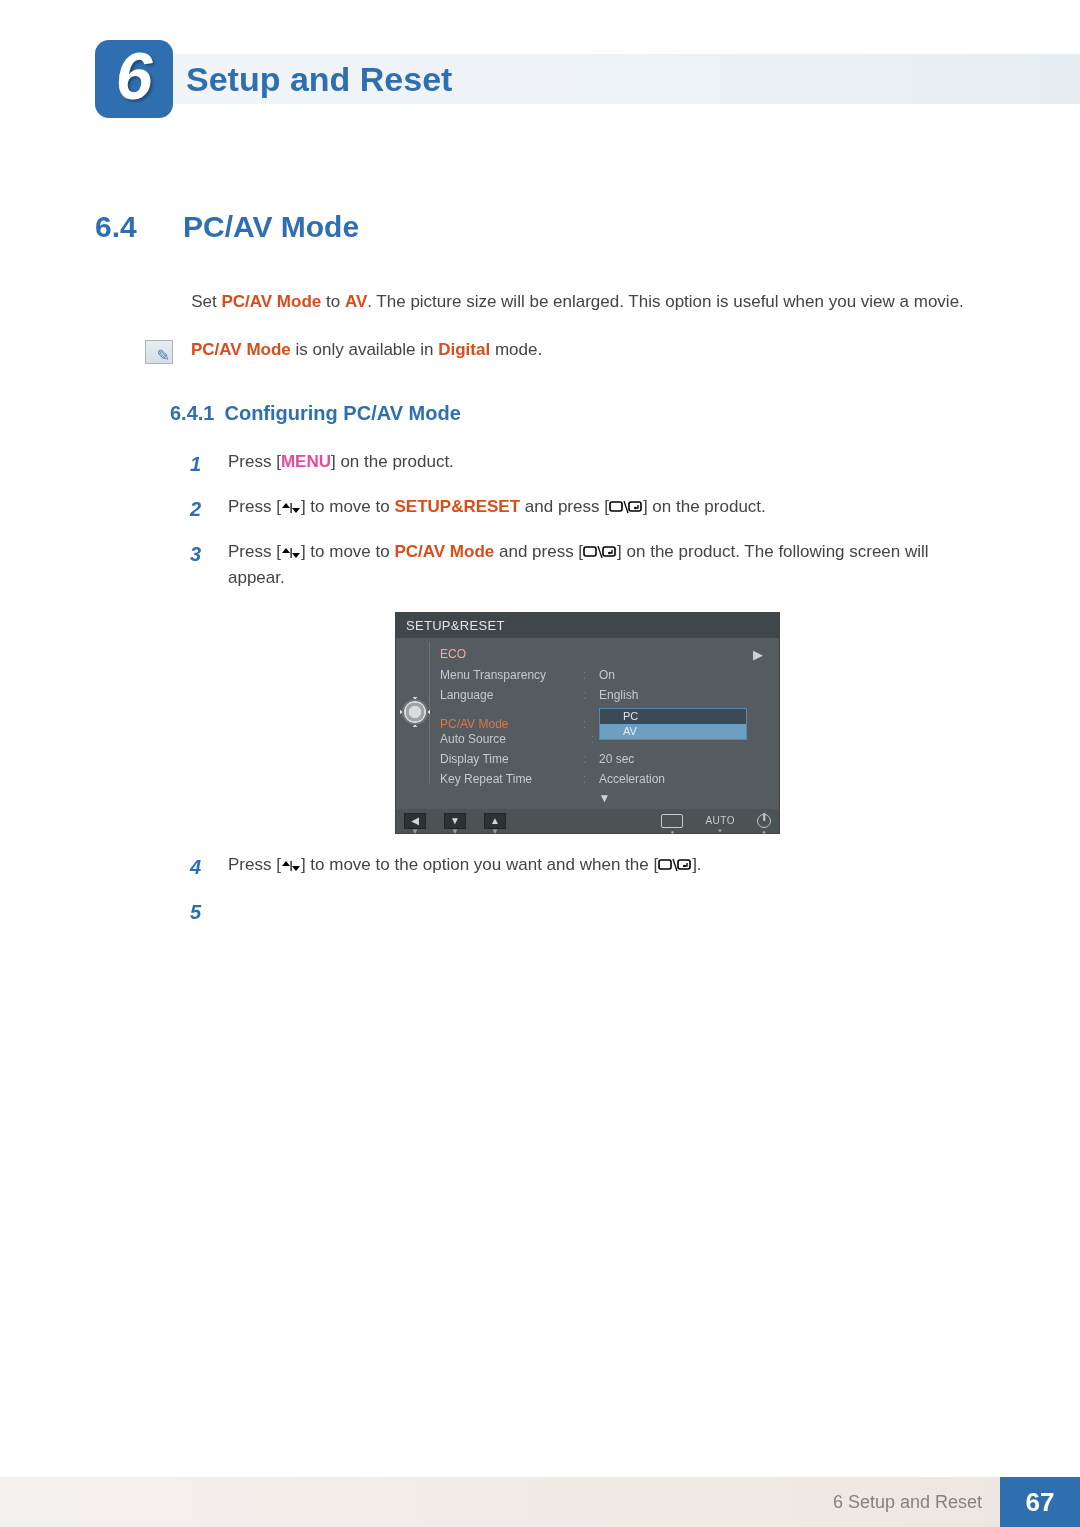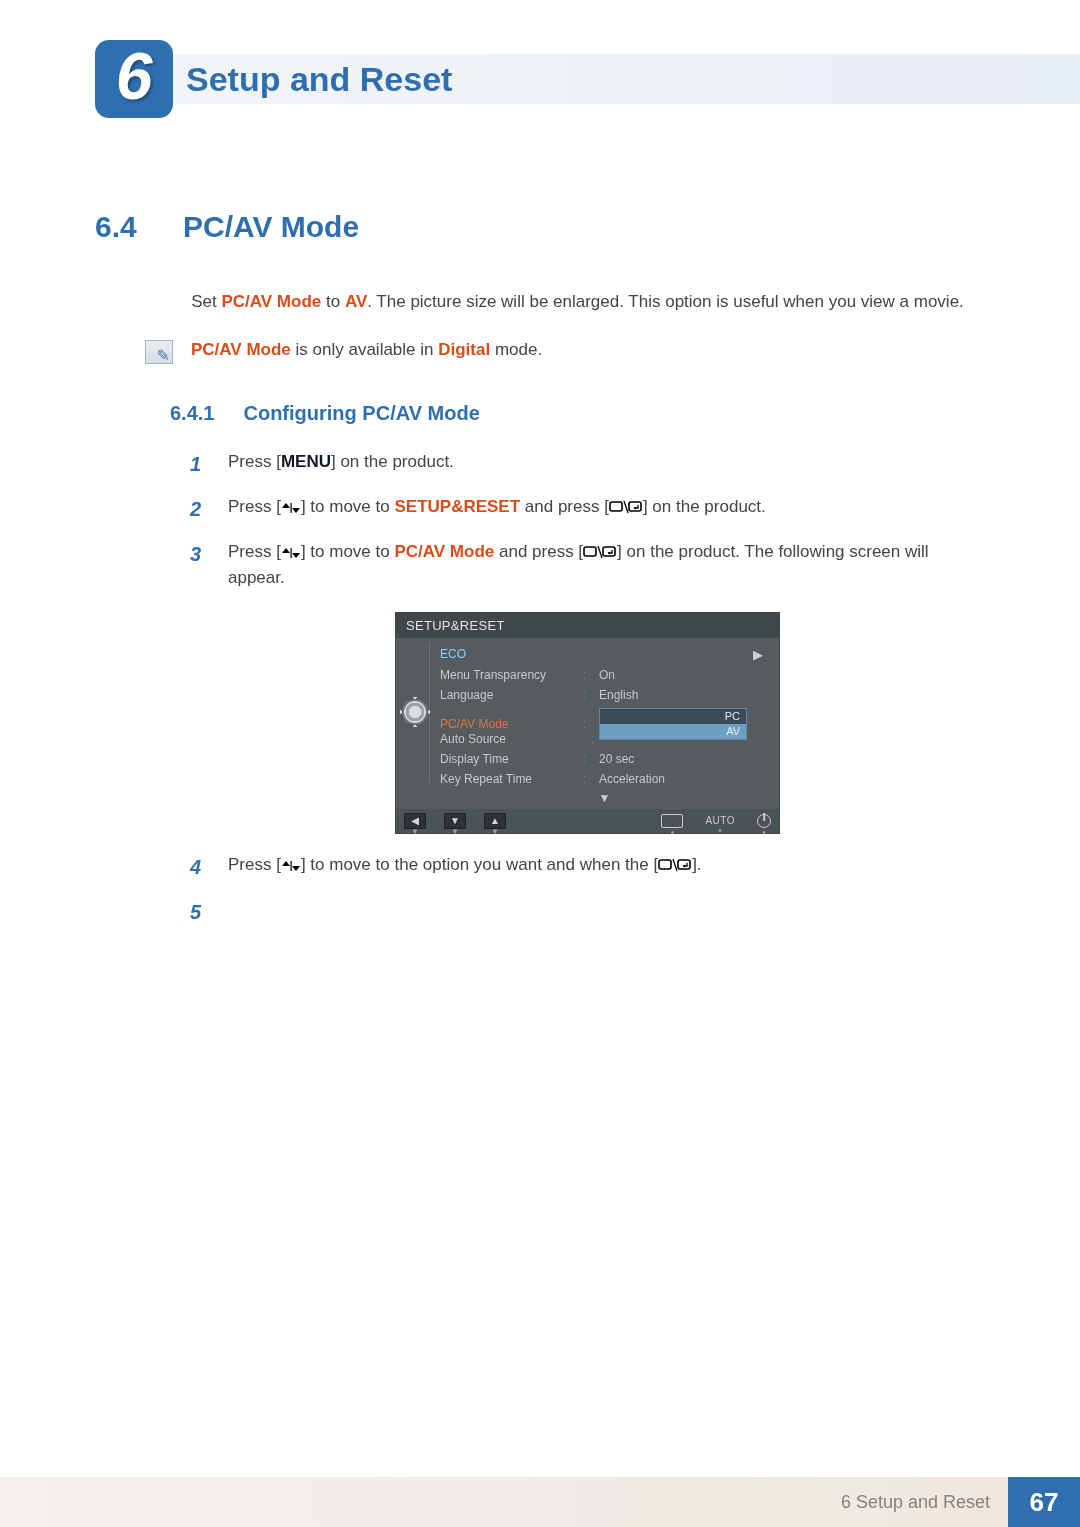--- a/index.html
+++ b/index.html
@@ -102,21 +102,21 @@
     right: 2px;
     bottom: -2px;
     font-size: 16px;
     color: #3a7fba;
   }
   .note-text { font-size: 17px; color: #444; }
   .note-text .bold-orange { color: #d94d1a; font-weight: bold; }
   .subsection-row {
     margin-left: 75px;
     display: flex;
-    gap: 29px;
+    gap: 10px;
     align-items: baseline;
     margin-bottom: 24px;
   }
   .subsection-num {
     font-size: 20px;
     font-weight: bold;
     color: #2f6fb0;
   }
   .subsection-title {
     font-size: 20px;
@@ -134,21 +134,21 @@
     color: #444;
     line-height: 1.55;
   }
   .step-num {
     font-style: italic;
     font-weight: bold;
     color: #2f6fb0;
     font-size: 20px;
     min-width: 18px;
   }
-  .step-text .menu { font-weight: bold; color: #0f172a; }
+  .step-text .menu { font-weight: bold; color: #ec4899; }
   .step-text .bold-orange { color: #d94d1a; font-weight: bold; }
   .step-text .icon-inline {
     display: inline-block;
     vertical-align: -3px;
     line-height: 1;
   }
   .osd-wrapper {
     display: flex;
     justify-content: center;
     margin: 20px 0 18px 0;
@@ -202,37 +202,37 @@
   }
   .osd-line {
     display: flex;
     align-items: center;
     padding: 3px 0;
     gap: 8px;
   }
   .osd-label { width: 135px; }
   .osd-sep { color: #3a90c4; width: 8px; }
   .osd-val { color: #c7c9ca; }
-  .osd-line.eco .osd-label { color: #7dd3fc; }
+  .osd-line.eco .osd-label { color: #fca5a5; }
   .osd-line.active-row .osd-label { color: #d87a45; }
   .osd-eco-arrow {
     margin-left: auto;
     margin-right: 6px;
     color: #cfd0d1;
     font-size: 13px;
   }
   .osd-dropdown {
     background: #6d9fc0;
     border: 1px solid #5b89a7;
     color: #e8eef2;
     width: 148px;
     font-size: 11px;
     line-height: 1;
   }
-  .osd-dropdown div { padding: 2px 6px; text-align: right; }
+  .osd-dropdown div { padding: 2px 23px; }
   .osd-dropdown .sel { background: #3b4a57; color:#dfe6eb; }
   .osd-body-tail-arrow {
     text-align: center;
     color: #cfd0d1;
     font-size: 12px;
     margin-top: 2px;
   }
   .osd-footer {
     background: #4c5355;
     display: flex;
@@ -283,21 +283,21 @@
     flex: 1;
     background: linear-gradient(to right, #f4f0ed 0%, #eee7e1 100%);
     display: flex;
     align-items: center;
     justify-content: flex-end;
     padding-right: 18px;
     color: #8a8176;
     font-size: 18px;
   }
   .footer-page {
-    width: 72px;
+    width: 80px;
     background: #2f6fb0;
     color: #fff;
     font-size: 26px;
     font-weight: bold;
     display: flex; align-items:center; justify-content:center;
   }
 
   
   .updown-svg { width:20px; height:14px; }
   .src-svg { width:34px; height:16px; }

